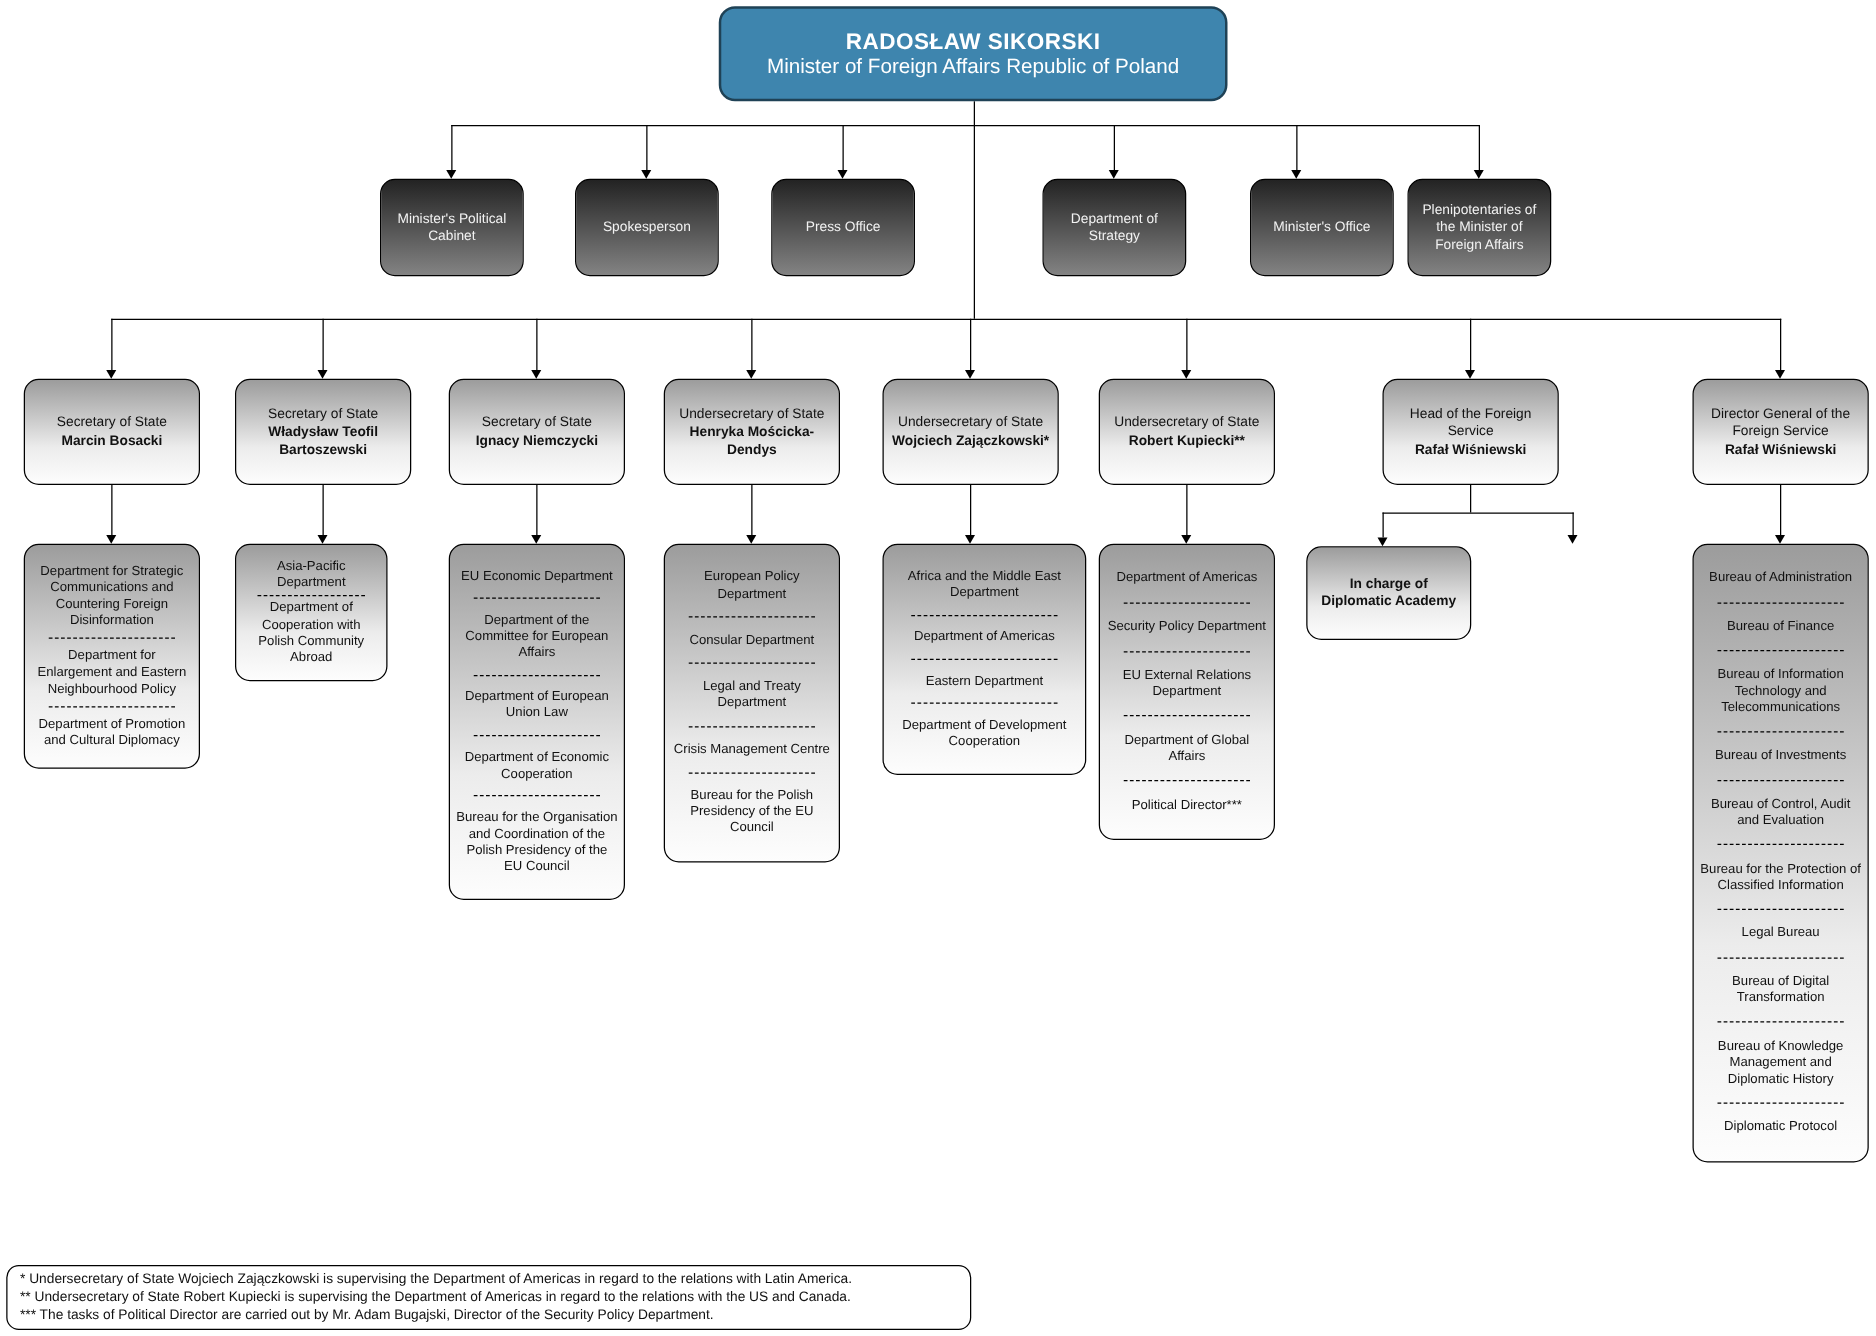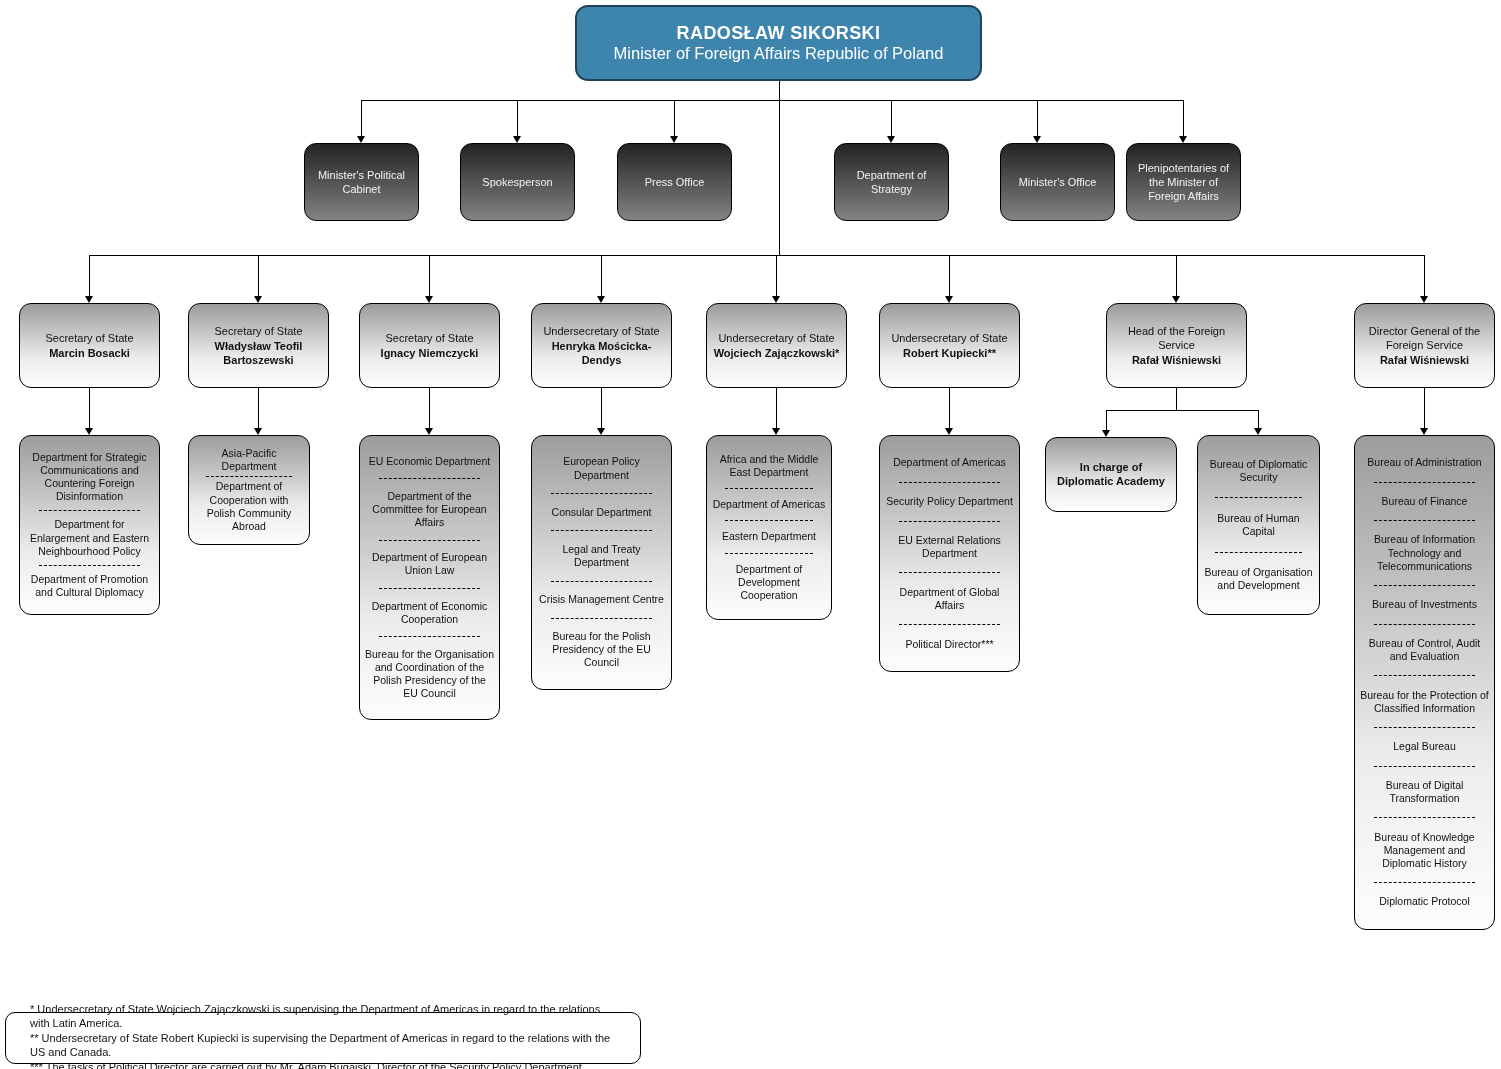--- a/index.html
+++ b/index.html
@@ -49,23 +49,23 @@
     background:linear-gradient(#9c9c9c,#ececec 65%,#fdfdfd);
     border:1.5px solid #000; border-radius:12px;
     display:flex; flex-direction:column; justify-content:space-evenly; align-items:center;
     text-align:center; font-size:10.5px; line-height:1.25; padding:8px 5px;
   }
   .deptbox .dept { width:100%; }
   .deptbox .sep { width:78%; border-top:1px dashed #000; }
   .specialbox { font-weight:bold; justify-content:center; font-size:11px; }
 
   .footnotes {
-    position:absolute; left:5px; top:1012px; width:636px; height:52px;
+    position:absolute; left:5px; top:1012px; width:772px; height:52px;
     border:1.5px solid #000; border-radius:10px; background:#fff;
-    font-size:11px; line-height:1.32; padding:4px 24px;
+    font-size:11px; line-height:1.32; padding:4px 10px;
     display:flex; flex-direction:column; justify-content:center;
   }
 </style>
 </head>
 <body>
 
 <div class="stage">
 
   <div class="line" style="left:779px; top:81px; width:1px; height:19px;"></div>
   <div class="line" style="left:361px; top:100px; width:823px; height:1px;"></div>
@@ -197,48 +197,41 @@
       <div class="dept">European Policy Department</div>
       <div class="sep"></div>
       <div class="dept">Consular Department</div>
       <div class="sep"></div>
       <div class="dept">Legal and Treaty Department</div>
       <div class="sep"></div>
       <div class="dept">Crisis Management Centre</div>
       <div class="sep"></div>
       <div class="dept">Bureau for the Polish Presidency of the EU Council</div>
     </div>
-  <div class="deptbox" style="left:706px; top:435px; width:126px; height:185px;">
+  <div class="deptbox" style="left:706px; top:435px; width:163px; height:185px;">
       <div class="dept">Africa and the Middle East Department</div>
       <div class="sep"></div>
       <div class="dept">Department of Americas</div>
       <div class="sep"></div>
       <div class="dept">Eastern Department</div>
       <div class="sep"></div>
       <div class="dept">Department of Development Cooperation</div>
     </div>
   <div class="deptbox" style="left:879px; top:435px; width:141px; height:237px;">
       <div class="dept">Department of Americas</div>
       <div class="sep"></div>
       <div class="dept">Security Policy Department</div>
       <div class="sep"></div>
       <div class="dept">EU External Relations Department</div>
       <div class="sep"></div>
       <div class="dept">Department of Global Affairs</div>
       <div class="sep"></div>
       <div class="dept">Political Director***</div>
     </div>
   <div class="deptbox specialbox" style="left:1045px; top:437px; width:132px; height:75px;">In charge of Diplomatic Academy</div>
-  <div class="deptbox" style="left:1197px; top:435px; width:123px; height:180px;">
-      <div class="dept">Bureau of Diplomatic Security</div>
-      <div class="sep"></div>
-      <div class="dept">Bureau of Human Capital</div>
-      <div class="sep"></div>
-      <div class="dept">Bureau of Organisation and Development</div>
-    </div>
   <div class="deptbox" style="left:1354px; top:435px; width:141px; height:495px;">
       <div class="dept">Bureau of Administration</div>
       <div class="sep"></div>
       <div class="dept">Bureau of Finance</div>
       <div class="sep"></div>
       <div class="dept">Bureau of Information Technology and Telecommunications</div>
       <div class="sep"></div>
       <div class="dept">Bureau of Investments</div>
       <div class="sep"></div>
       <div class="dept">Bureau of Control, Audit and Evaluation</div>

